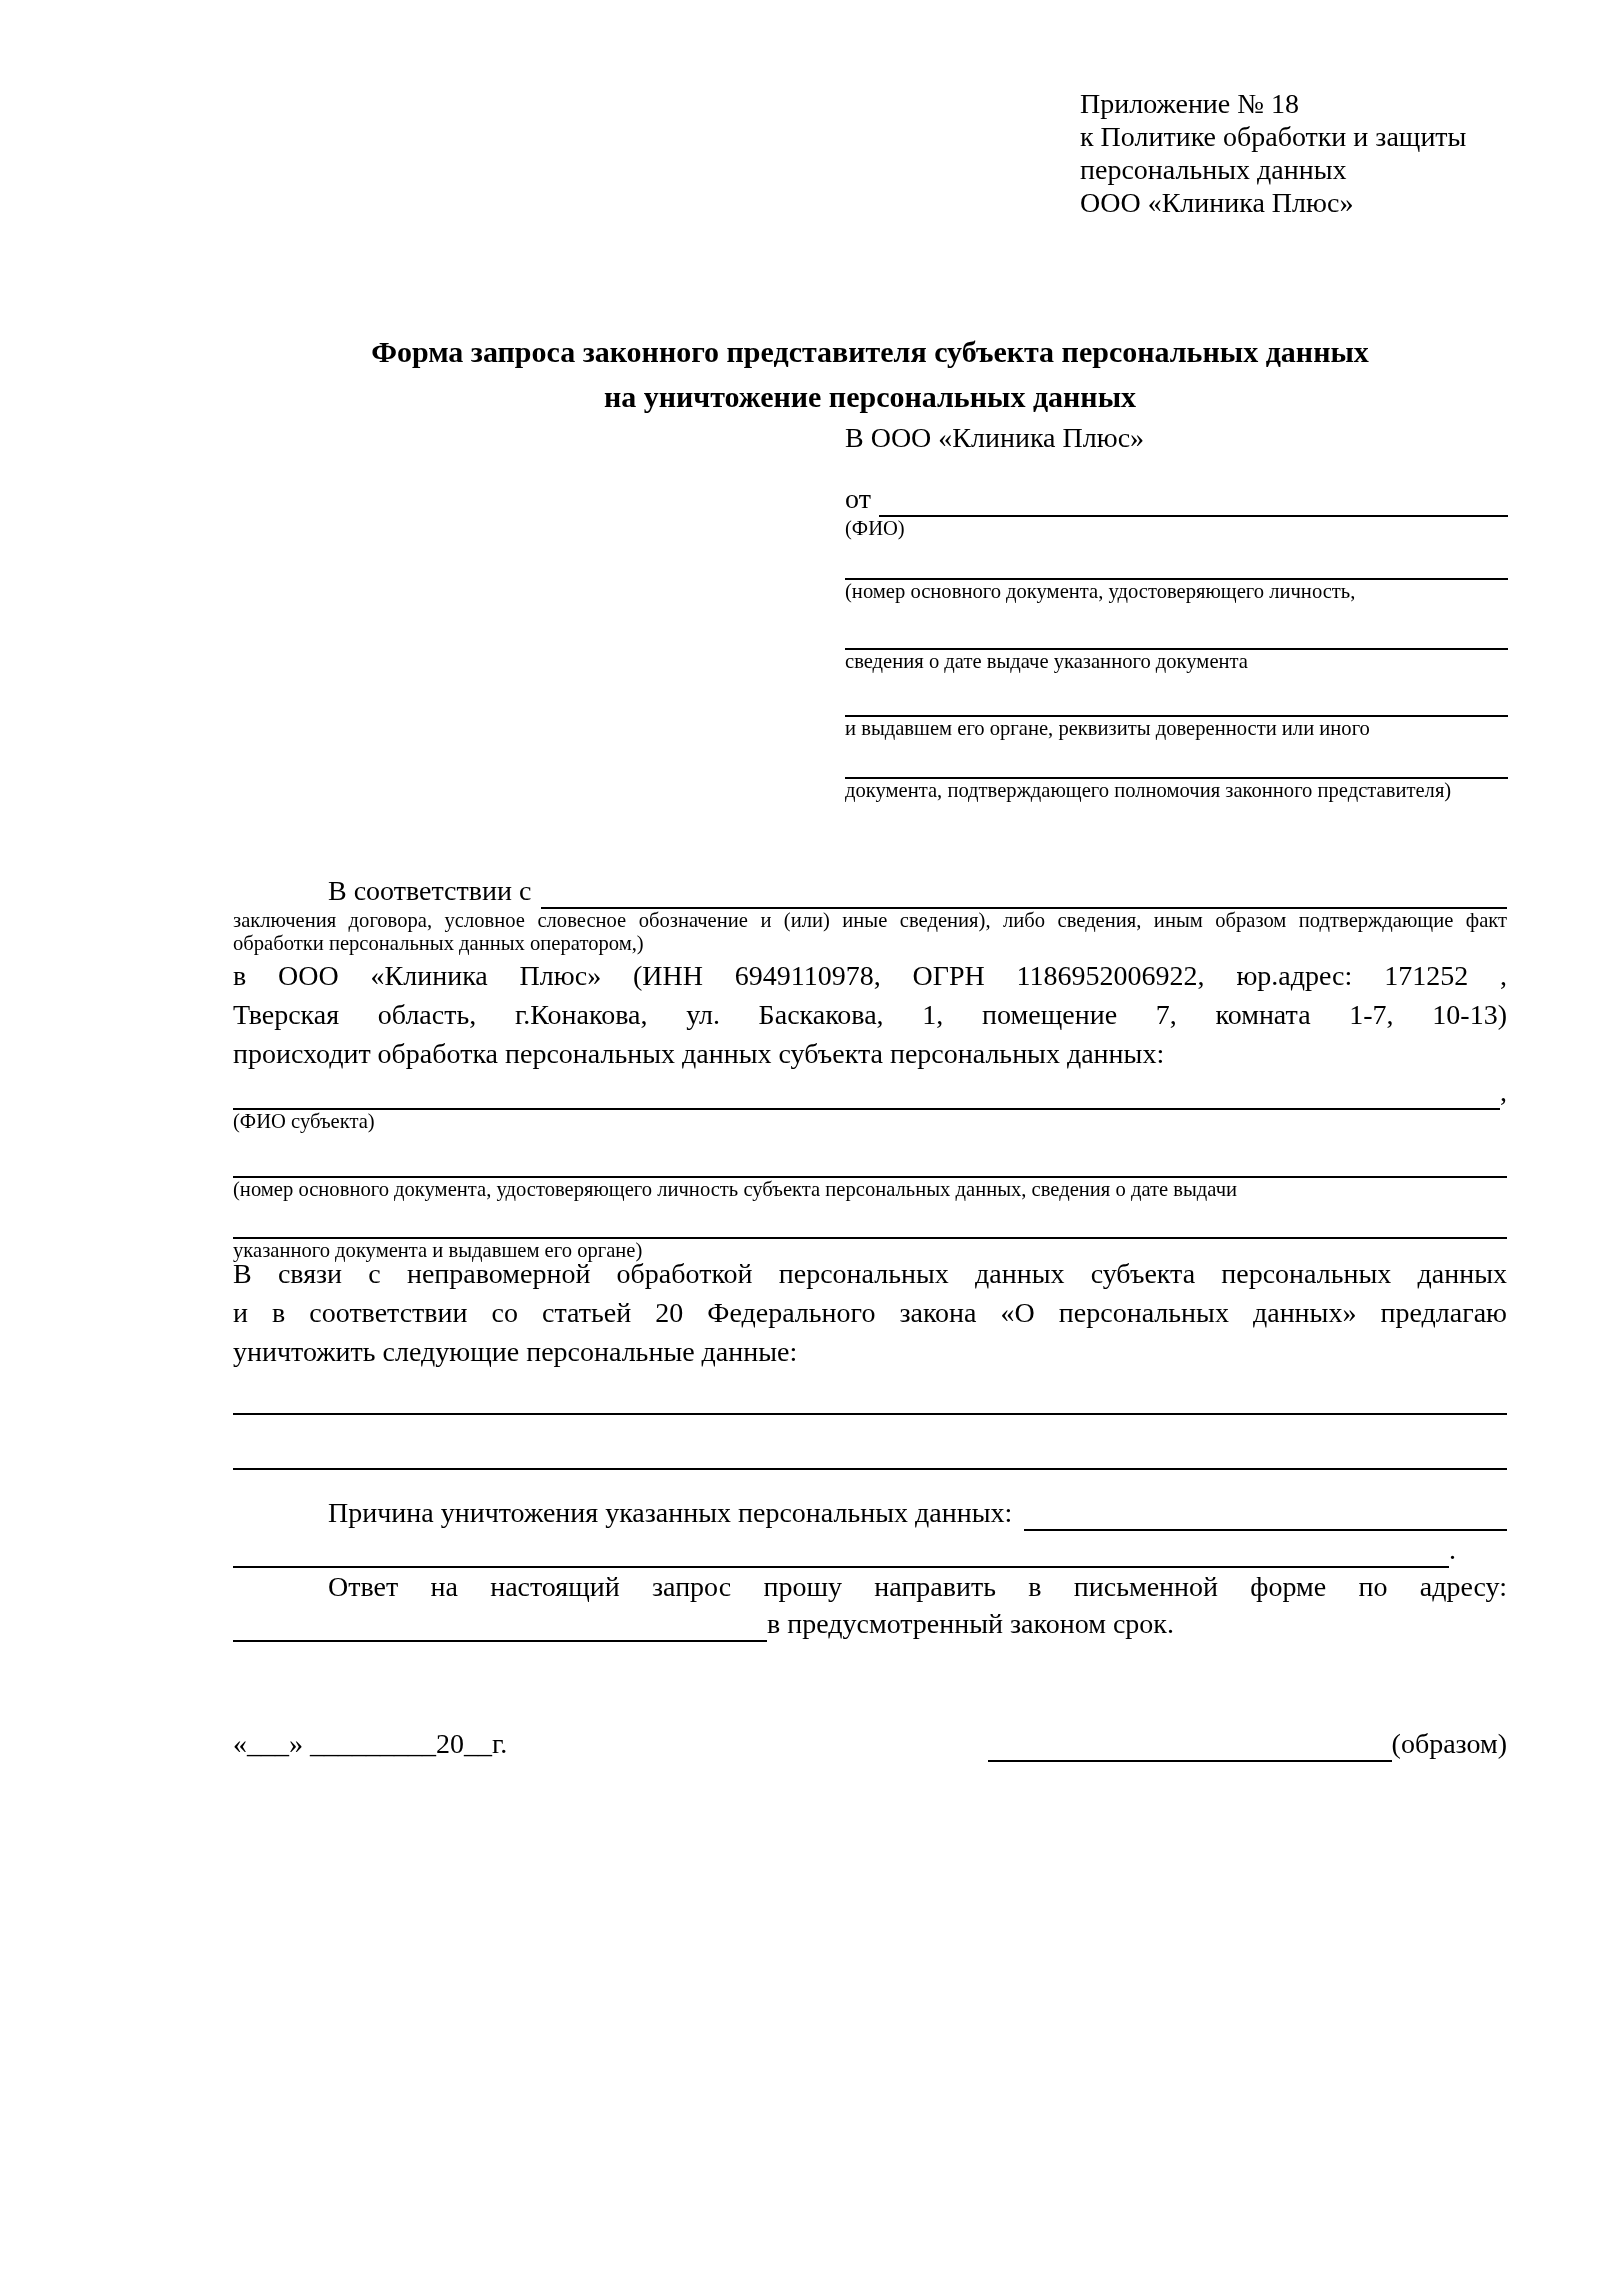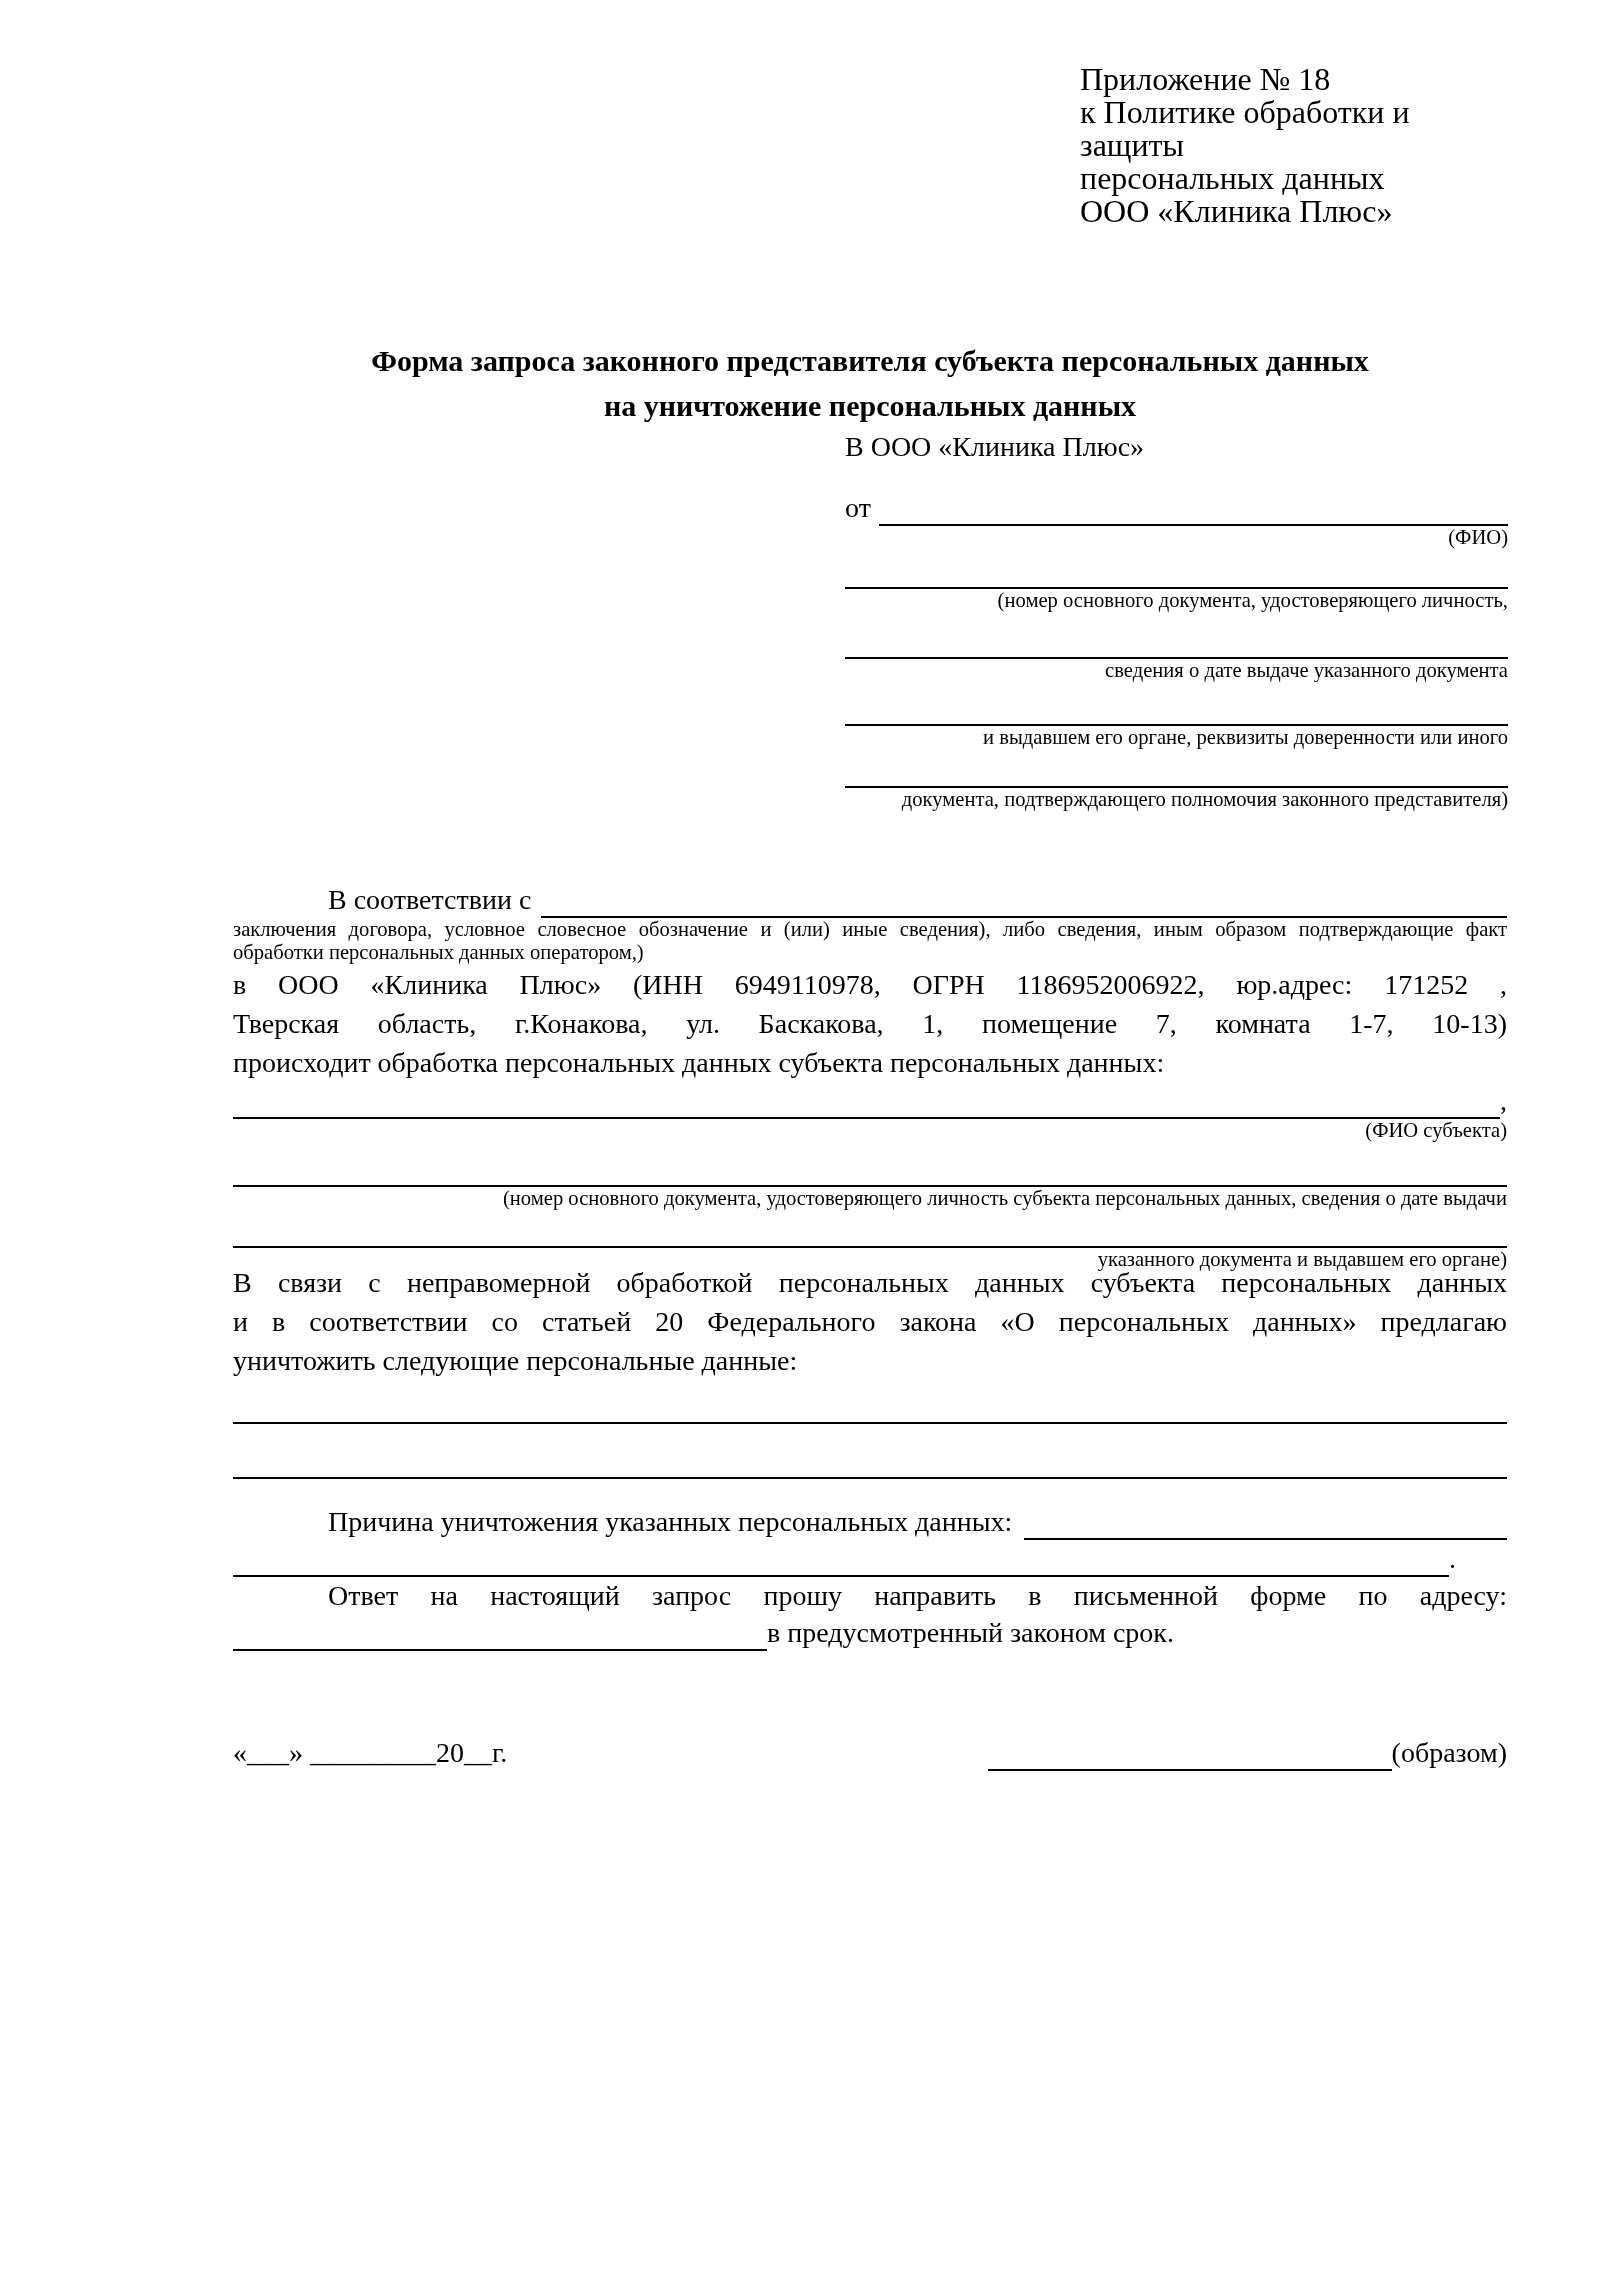--- a/index.html
+++ b/index.html
@@ -8,31 +8,31 @@
     position:relative;
     width:1621px; height:2293px;
     background:#ffffff; color:#000000;
     font-family:"Liberation Serif","DejaVu Serif",serif;
     overflow:hidden;
   }
   .content { position:absolute; left:233px; top:0; width:1274px; }
 
   .b   { font-size:28px; line-height:39px; }
   .lh38{ line-height:37px; }
-  .cap { font-size:20.6px; line-height:23.5px; text-align:right; }
+  .cap { font-size:20.6px; line-height:23.5px; text-align:left; }
   .capL{ font-size:20.6px; line-height:23.5px; }
   .just{ text-align:justify; text-align-last:justify; }
 
   .row { display:flex; align-items:stretch; }
   .flex1 { flex:1 1 auto; }
   .nowrap { white-space:nowrap;margin-top:24px; }
   .ul  { border-bottom:2.9px solid #000; }      
   .ulf { border-bottom:2.9px solid #000; }      
 
-  .hdr { margin-left:847px; margin-top:63px; font-size:32px; line-height:33px; }
+  .hdr { margin-left:847px; margin-top:87px; font-size:28px; line-height:33px; }
   .title { margin-top:110px; font-size:30px; font-weight:bold; text-align:center; line-height:45px; }
   .rblock { margin-left:612px; width:663px; font-size:28px; }
   .footer-row { justify-content:space-between; margin-top:83px; }
 </style>
 </head>
 <body>
 
 <div class="page">
   <div class="content">
 

